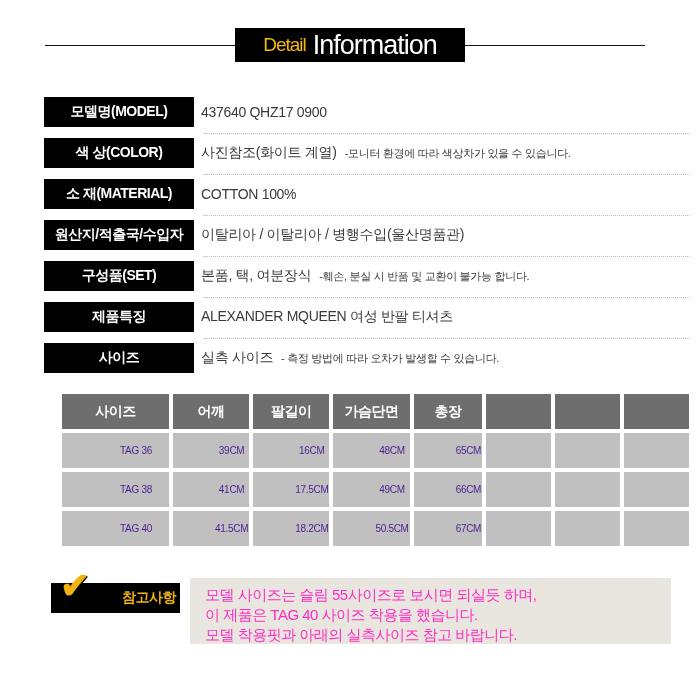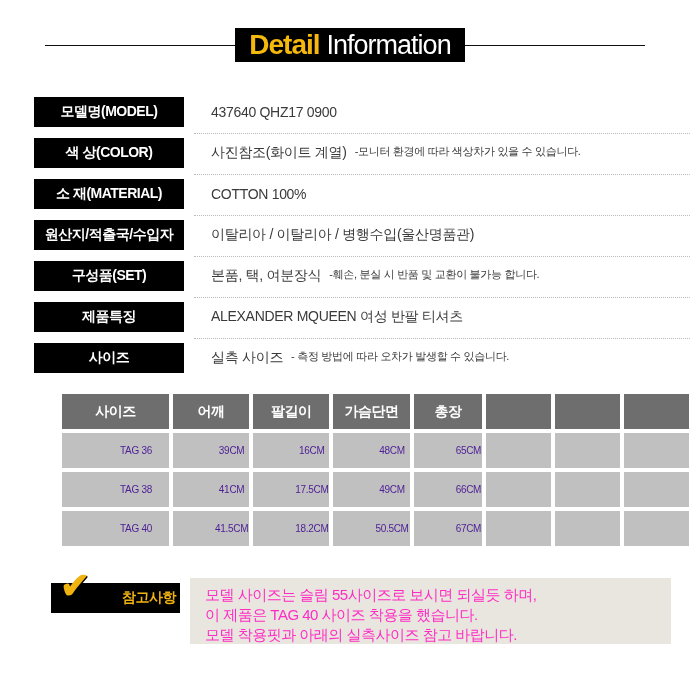--- a/index.html
+++ b/index.html
@@ -8,32 +8,32 @@
     font-family:"Liberation Sans", sans-serif; overflow:hidden;
   }
 
   
   .title-wrap { position:absolute; top:28px; left:0; width:700px; height:34px; }
   .title-line { position:absolute; top:17px; left:45px; right:55px; border-top:1px solid #111111; }
   .title-box {
     position:absolute; left:235px; top:0; width:230px; height:34px; background:#000000;
     display:flex; align-items:center; justify-content:center; white-space:nowrap;
   }
-  .title-accent { color:#f5b80c; font-size:28px; font-weight:bold; letter-spacing:-1px; }
+  .title-accent { color:#f5b80c; font-size:19px; font-weight:normal; letter-spacing:-1px; }
   .title-rest   { color:#ffffff; font-size:27px; font-weight:normal; letter-spacing:-1px; margin-left:7px; }
 
   
-  .specs { position:absolute; top:97px; left:34px; right:10px; }
+  .specs { position:absolute; top:97px; left:44px; right:10px; }
   .spec-row { position:relative; display:flex; align-items:center; height:30px; margin-bottom:11px; }
   .spec-label {
     width:150px; height:30px; background:#000000; color:#ffffff;
     font-size:14px; font-weight:bold; letter-spacing:-0.5px;
     display:flex; align-items:center; justify-content:center; flex:none;
   }
-  .spec-value-wrap { display:flex; align-items:flex-start; margin-left:27px; white-space:nowrap; }
+  .spec-value-wrap { display:flex; align-items:center; margin-left:7px; white-space:nowrap; }
   .spec-value-wrap .v { font-size:14px; color:#3a3a3a; letter-spacing:-0.3px; }
   .spec-value-wrap .n { font-size:11px; color:#3a3a3a; margin-left:8px; letter-spacing:-0.3px; }
   .dotted { position:absolute; left:160px; right:0; bottom:-7px; border-bottom:1px dotted #bcbcbc; }
 
   
   .size-table {
     position:absolute; left:58px; top:390px;
     border-collapse:separate; border-spacing:4px;
   }
   .size-table th {

